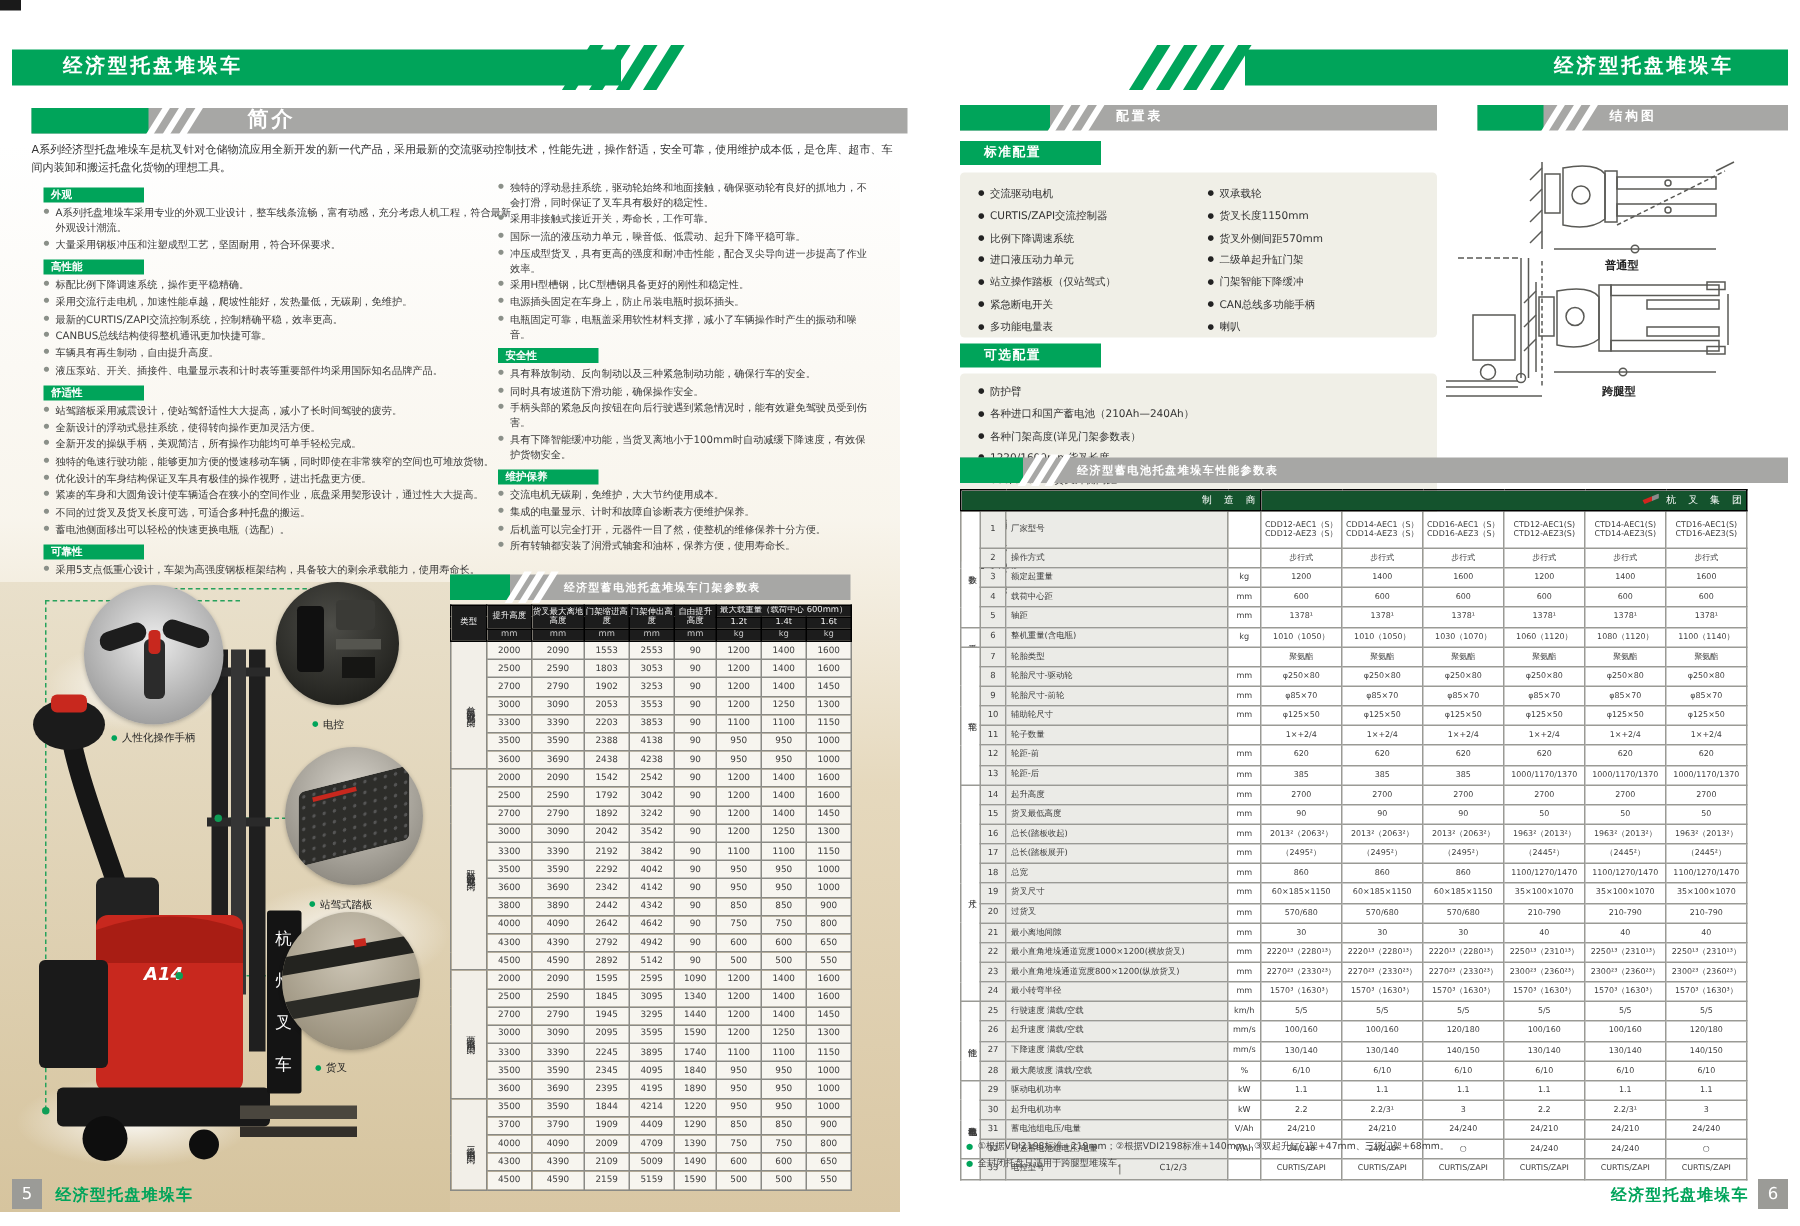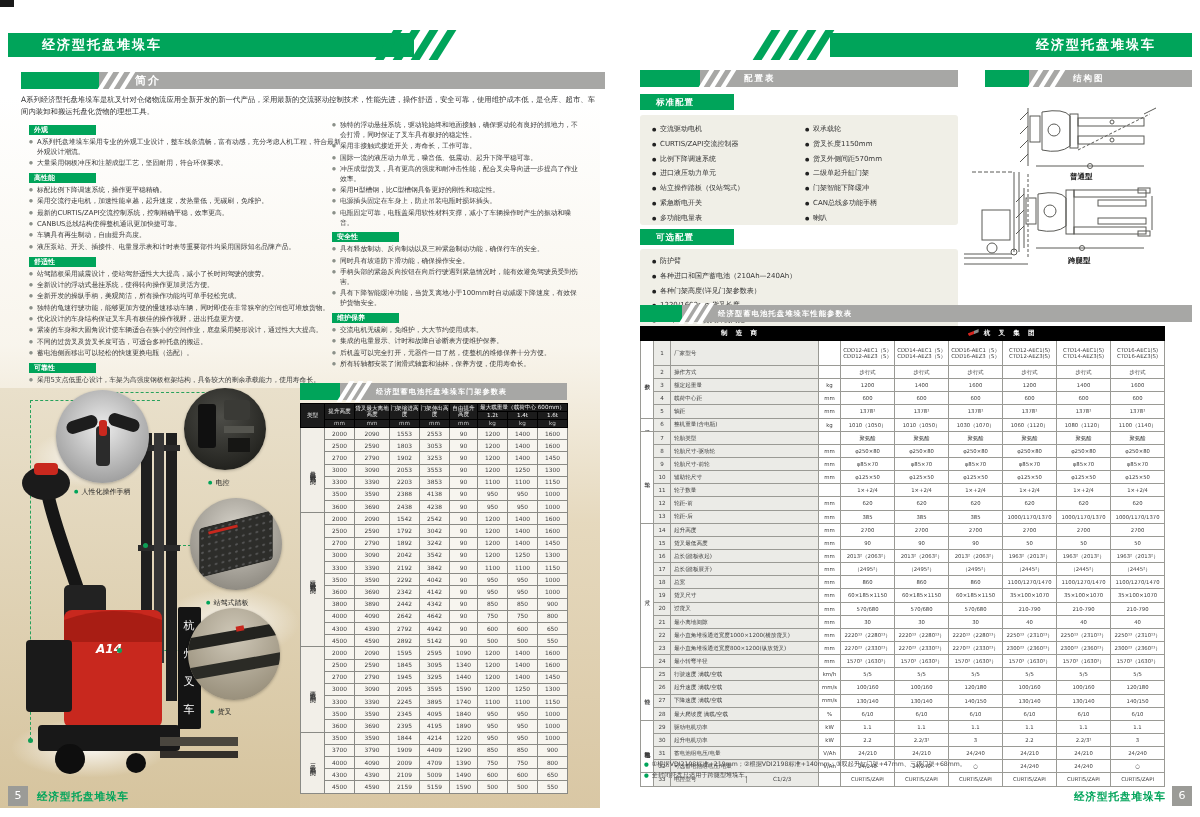--- a/index.html
+++ b/index.html
@@ -57,21 +57,21 @@
   #mtab{position:absolute;left:300px;top:403px;width:267px;z-index:3;font-size:5.9px;}
   #mtab th{background:#1c1c1c;color:#f2f2f2;font-weight:normal;font-size:5.6px;line-height:1.25;border:0.5px solid #000;}
   #mtab td{border:0.5px solid #8a8a85;background:#f7f5ef;height:11.2px;color:#3c3c3c;}
   #mtab td.grp{writing-mode:vertical-rl;text-orientation:upright;background:#f2efe8;
                font-size:6px;letter-spacing:1px;color:#333;}
   #mtab tr.gtop td{border-top:1.6px solid #2c2c2c;}
   #mtab .units th{color:#c9c9c9;}
 
   
   #ptab{position:absolute;left:40px;top:326px;width:524px;z-index:3;}
-  #ptab th{background:#000000;color:#fff;font-weight:bold;font-size:6.5px;height:13px;border:0.5px solid #000;letter-spacing:3px;}
+  #ptab th{background:#14532d;color:#fff;font-weight:normal;font-size:6.5px;height:13px;border:0.5px solid #000;letter-spacing:3px;text-align:right;}
   #ptab td{border:0.5px solid #9a9a95;font-size:5.3px;height:12.15px;line-height:1.15;color:#3c3c3c;background:#fff;white-space:pre-line;}
   #ptab td.lab{background:#ebebe7;text-align:left;padding-left:3px;white-space:nowrap;font-size:5.6px;}
   #ptab td.no{background:#ebebe7;font-size:5.6px;}
   #ptab td.unit{background:#fff;font-size:5.4px;}
   #ptab td.grp{writing-mode:vertical-rl;text-orientation:upright;background:#fff;font-size:5.8px;letter-spacing:0;}
   #ptab tr.gtop td{border-top:1.4px solid #2c2c2c;}
   #ptab tr.h1 td{height:24px;}
   .hclogo{display:inline-block;width:11px;height:7px;margin-right:5px;vertical-align:-1px;
           background:linear-gradient(90deg,#d2251f 55%,#8a8a8a 55%);
           clip-path:polygon(0 65%,100% 0,100% 45%,14% 100%);}
@@ -106,34 +106,34 @@
   <div class="tslash" style="left:384px;"></div>
   <div class="tslash" style="left:402px;"></div>
   <div class="tslash" style="left:420px;"></div>
   <div class="tslash" style="left:438px;"></div>
 
   <div class="secbar" style="left:21px;top:72px;width:584px;">
     <div class="gblock" style="width:78px;"></div>
     <div class="ws" style="left:82px;"></div>
     <div class="ws" style="left:93px;"></div>
     <div class="ws" style="left:104px;"></div>
-    <span class="t" style="left:114px;font-size:11px;">简介</span>
+    <span class="t" style="left:144px;font-size:14px;">简介</span>
   </div>
   <div id="intro">A系列经济型托盘堆垛车是杭叉针对仓储物流应用全新开发的新一代产品，采用最新的交流驱动控制技术，性能先进，操作舒适，安全可靠，使用维护成本低，是仓库、超市、车间内装卸和搬运托盘化货物的理想工具。</div>
 
   <div class="tcol" id="col1" style="left:29px;width:316px;">
       <div class="sech">外观</div>
       <ul class="blist">
         <li>A系列托盘堆垛车采用专业的外观工业设计，整车线条流畅，富有动感，充分考虑人机工程，符合最新外观设计潮流。</li>
         <li>大量采用钢板冲压和注塑成型工艺，坚固耐用，符合环保要求。</li>
       </ul>
       <div class="sech">高性能</div>
       <ul class="blist">
         <li>标配比例下降调速系统，操作更平稳精确。</li>
-        <li>采用交流行走电机，加速性能卓越，起升速度，发热量低，无碳刷，免维护。</li>
+        <li>采用交流行走电机，加速性能卓越，爬坡性能好，发热量低，无碳刷，免维护。</li>
         <li>最新的CURTIS/ZAPI交流控制系统，控制精确平稳，效率更高。</li>
         <li>CANBUS总线结构使得整机通讯更加快捷可靠。</li>
         <li>车辆具有再生制动，自由提升高度。</li>
         <li>液压泵站、开关、插接件、电量显示表和计时表等重要部件均采用国际知名品牌产品。</li>
       </ul>
       <div class="sech">舒适性</div>
       <ul class="blist">
         <li>站驾踏板采用减震设计，使站驾舒适性大大提高，减小了长时间驾驶的疲劳。</li>
         <li>全新设计的浮动式悬挂系统，使得转向操作更加灵活方便。</li>
         <li>全新开发的操纵手柄，美观简洁，所有操作功能均可单手轻松完成。</li>

